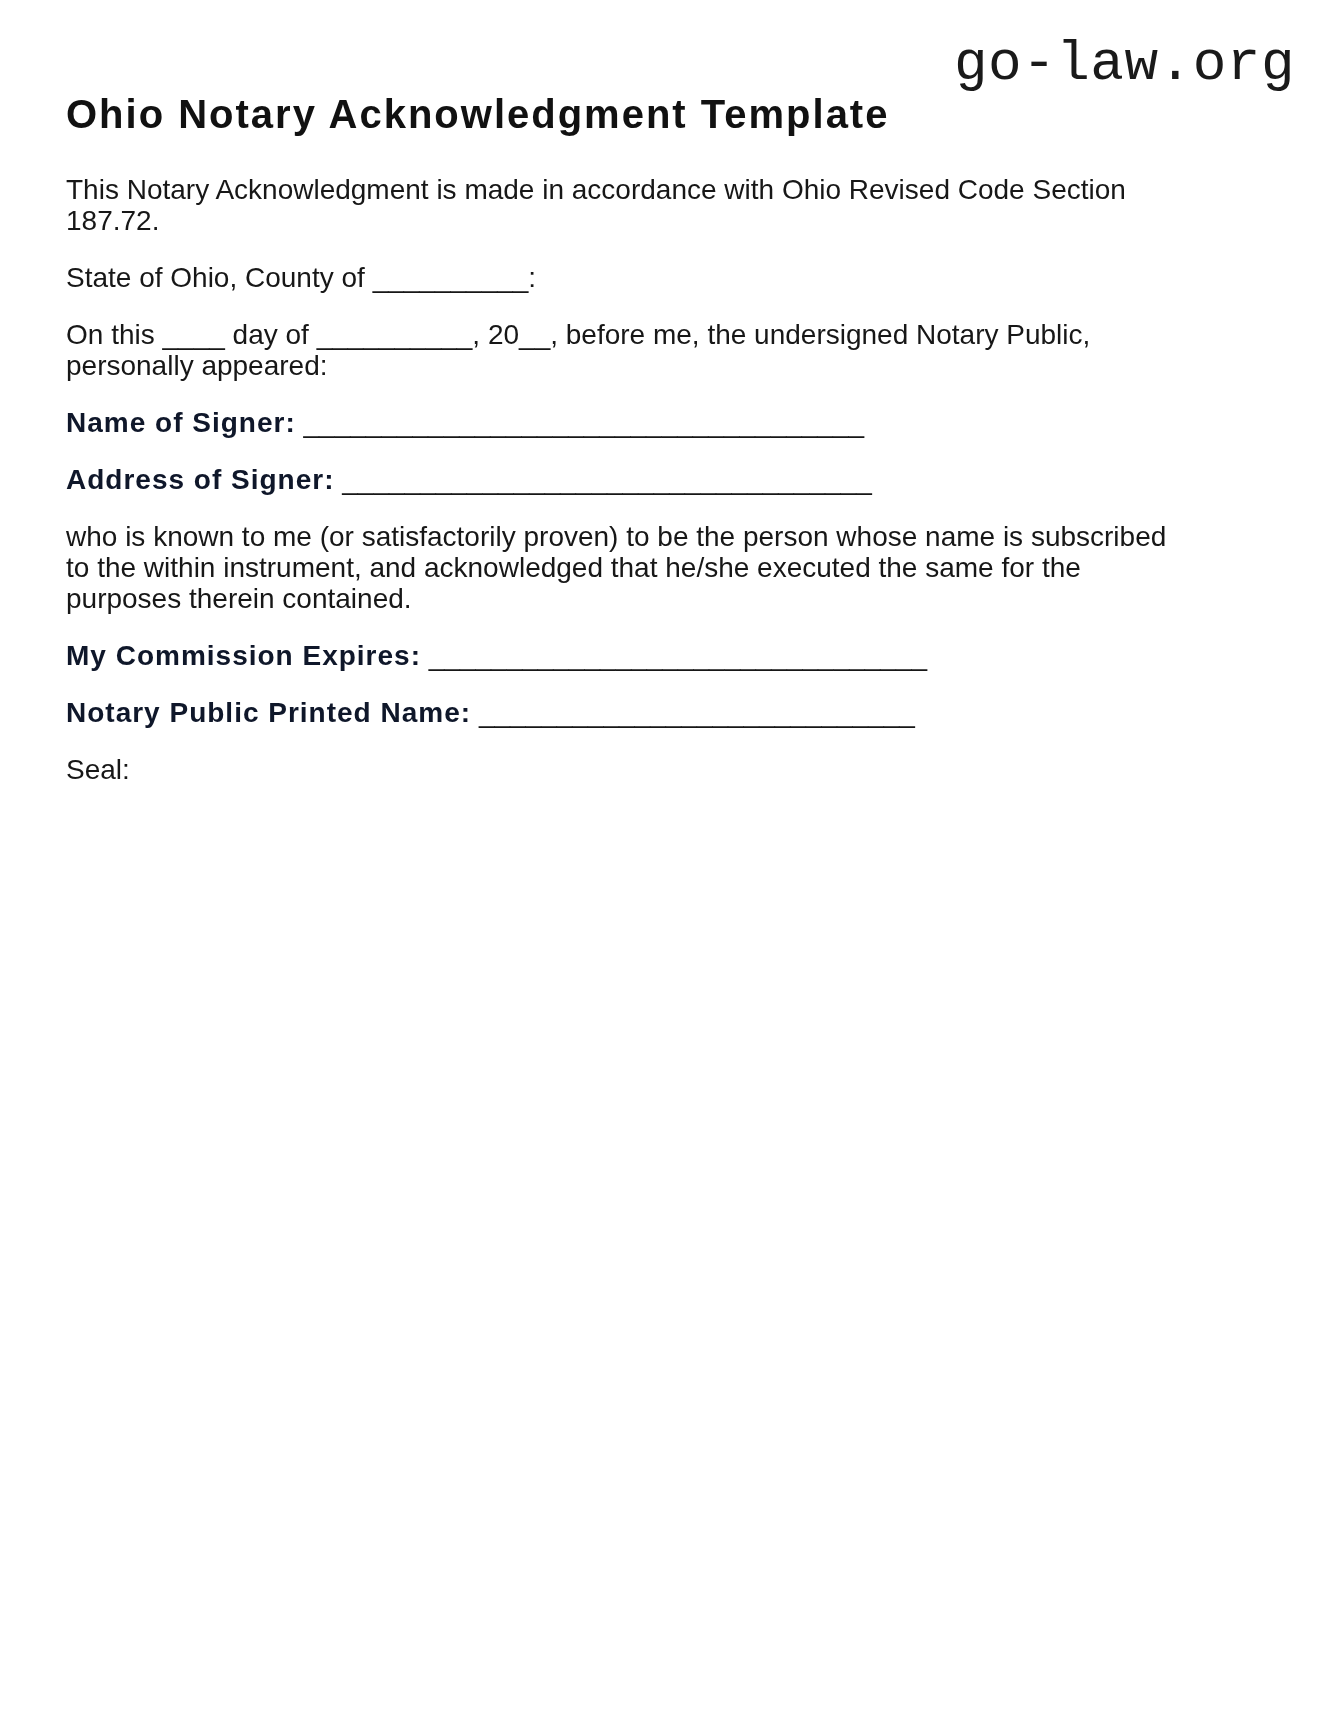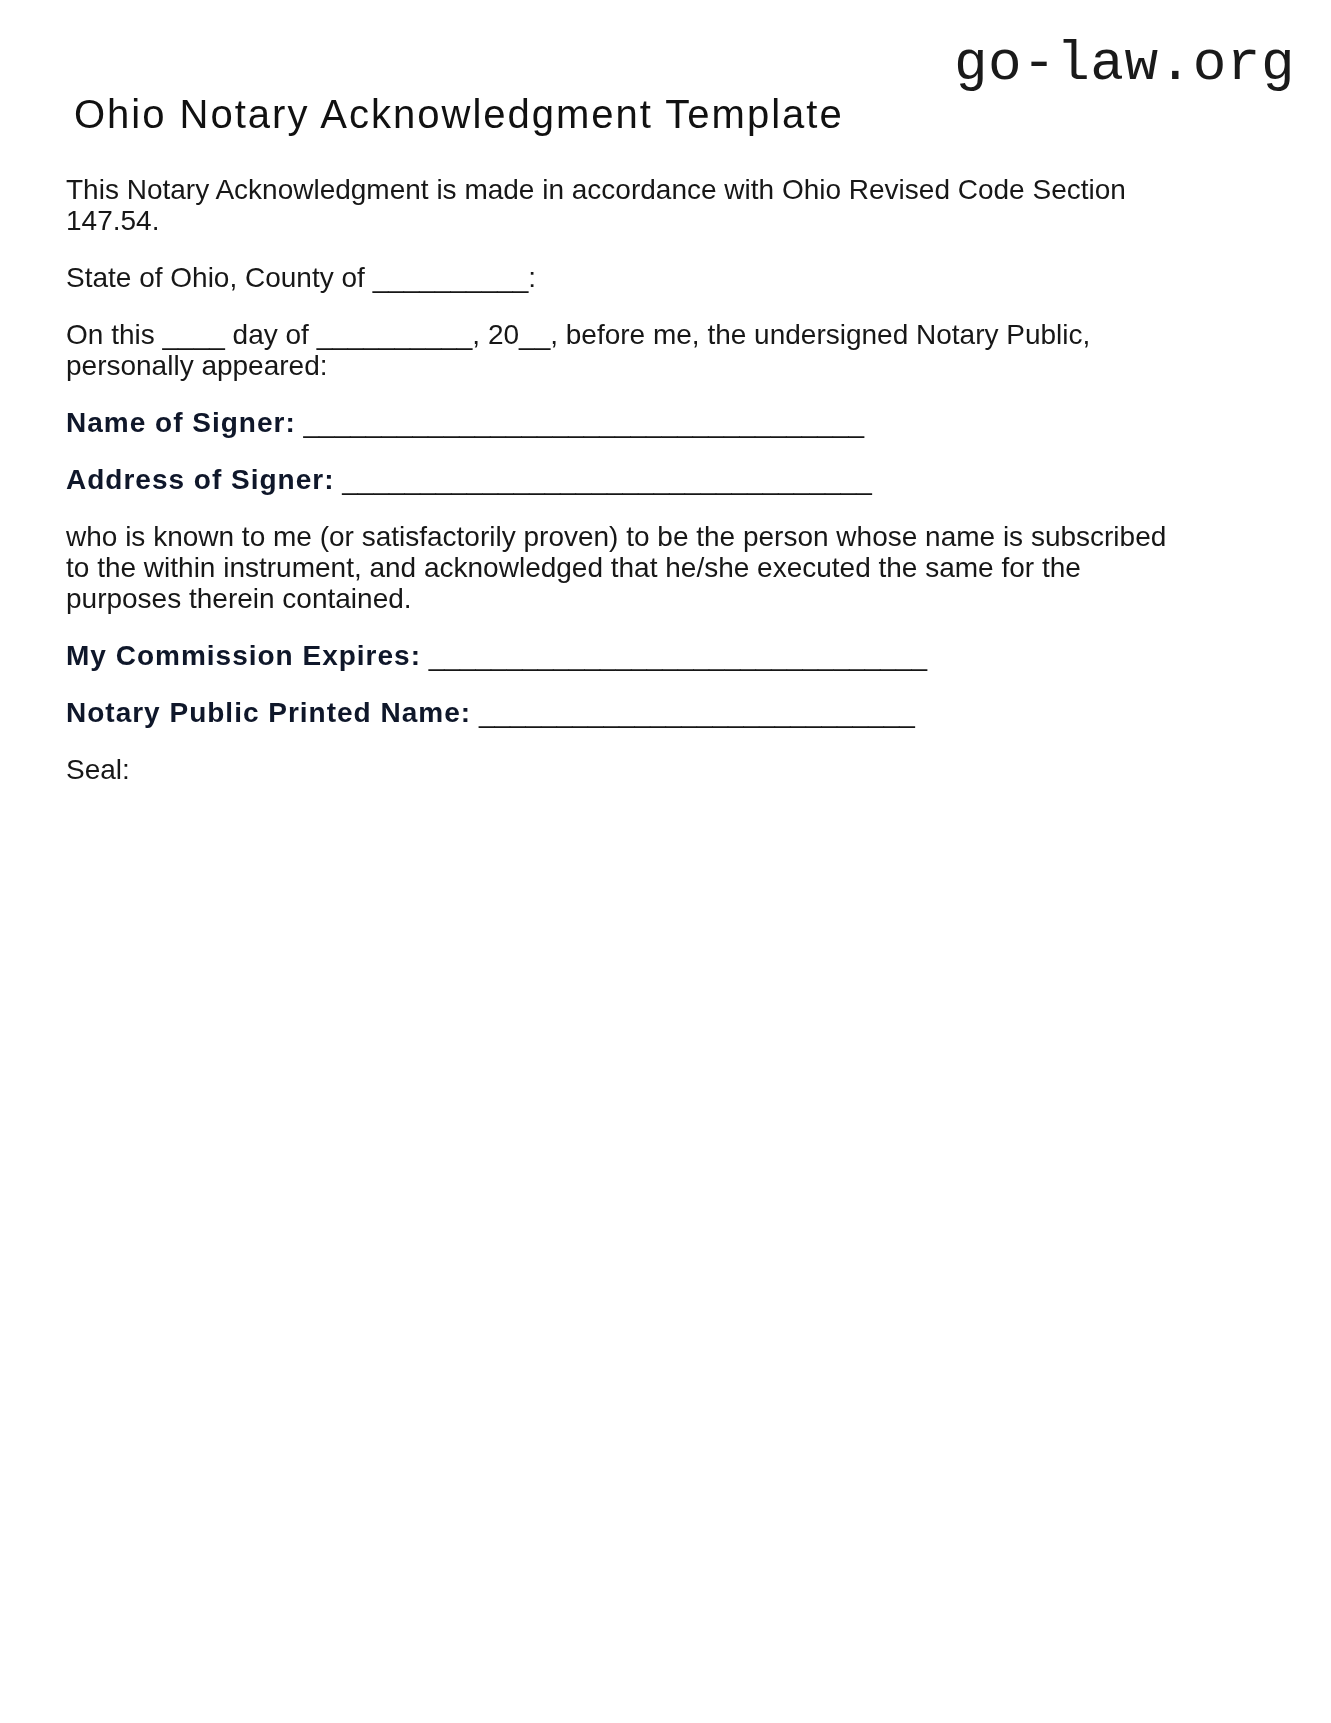--- a/index.html
+++ b/index.html
@@ -19,24 +19,24 @@
     top: 32px;
     right: 36px;
     font-family: "Liberation Mono", monospace;
     font-weight: 400;
     font-size: 56px;
     letter-spacing: 0.5px;
     color: #1a1a1a;
     white-space: nowrap;
   }
   h1.doc-title {
-    margin: 0 0 36px 8px;
+    margin: 0 0 36px 0;
     font-size: 40px;
     line-height: 48px;
-    font-weight: 400;
+    font-weight: 700;
     letter-spacing: 2px;
     color: #111111;
   }
   p.doc-par {
     width: 1115px;
     margin: 26px 0;
     font-size: 28px;
     line-height: 31px;
     font-weight: 400;
   }
@@ -53,21 +53,21 @@
 </style>
 </head>
 <body>
 
 <div class="page">
 
   <div class="logo">go-law.org</div>
 
   <h1 class="doc-title">Ohio Notary Acknowledgment Template</h1>
 
-  <p class="doc-par">This Notary Acknowledgment is made in accordance with Ohio Revised Code Section 147.54.</p>
+  <p class="doc-par">This Notary Acknowledgment is made in accordance with Ohio Revised Code Section 187.72.</p>
 
   <p class="doc-par"><span>State of Ohio, County of </span><span class="blank">__________</span><span>:</span></p>
 
   <p class="doc-par"><span>On this </span><span class="blank">____</span><span> day of </span><span class="blank">__________</span><span>, 20</span><span class="blank">__</span><span>, before me, the undersigned Notary Public, personally appeared:</span></p>
 
   <p class="doc-par"><strong>Name of Signer:</strong> <span class="blank">____________________________________</span></p>
 
   <p class="doc-par"><strong>Address of Signer:</strong> <span class="blank">__________________________________</span></p>
 
   <p class="doc-par">who is known to me (or satisfactorily proven) to be the person whose name is subscribed to the within instrument, and acknowledged that he/she executed the same for the purposes therein contained.</p>

